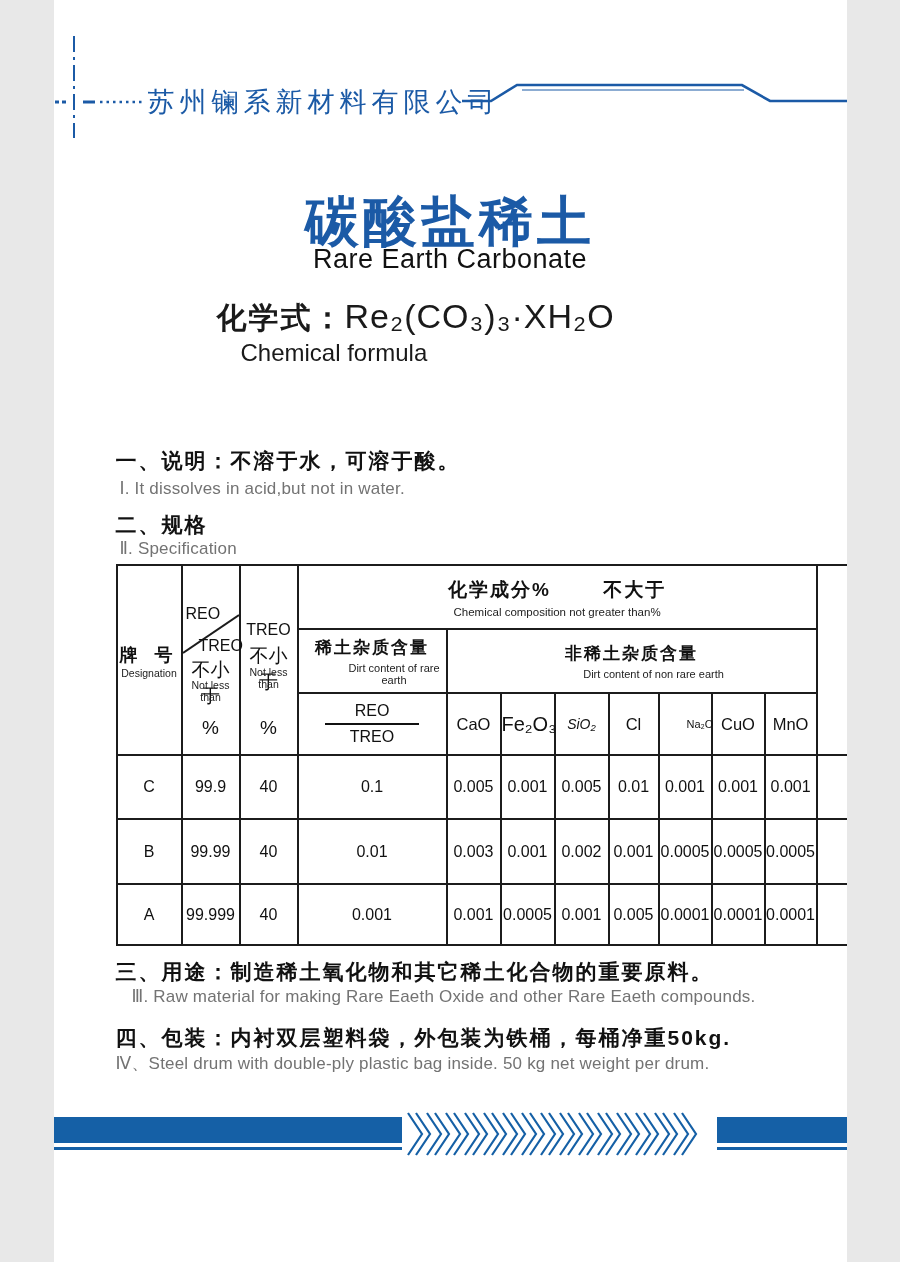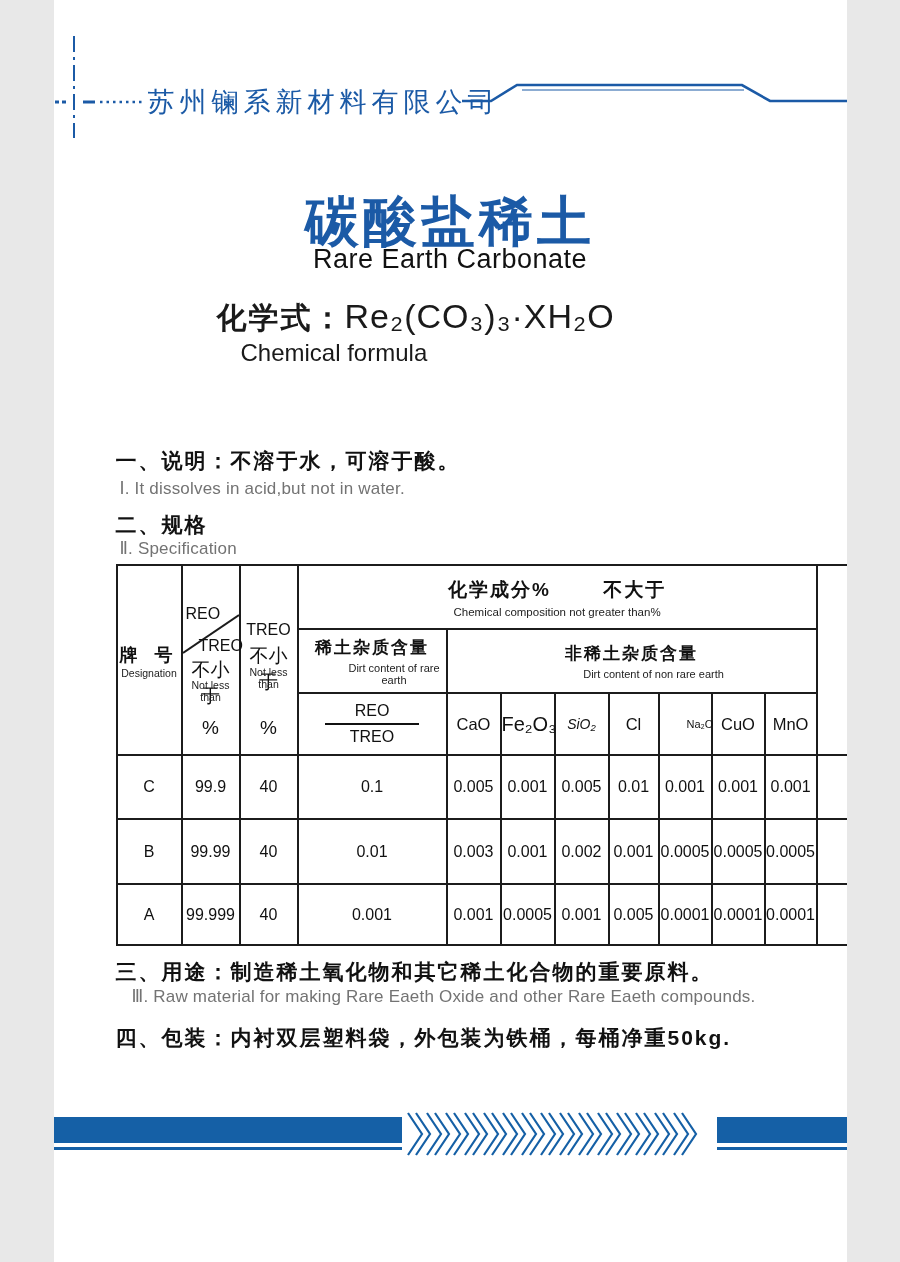--- a/index.html
+++ b/index.html
@@ -205,20 +205,21 @@
       <td>0.0001</td>
       <td></td>
     </tr>
   </tbody>
     </table>
 
   <div class="abs sec-cn" style="left:62px;top:958px;">三、用途：制造稀土氧化物和其它稀土化合物的重要原料。</div>
   <div class="abs sec-en" style="left:62px;top:986px;margin-left:16px;">Ⅲ. Raw material for making Rare Eaeth Oxide and other Rare Eaeth compounds.</div>
 
   <div class="abs sec-cn" style="left:62px;top:1024px;">四、包装：内衬双层塑料袋，外包装为铁桶，每桶净重50kg.</div>
+  <div class="abs sec-en" style="left:62px;top:1052px;">Ⅳ、Steel drum with double-ply plastic bag inside. 50 kg net weight per drum.</div>
 
   <div class="abs bar" style="left:0;top:1117px;width:348px;"></div>
   <div class="abs thinbar" style="left:0;top:1147px;width:348px;"></div>
   <svg class="abs" style="left:352px;top:1111px;width:302px;height:46px;" viewBox="0 0 302 46">
     <g fill="none" stroke="#1560a6" stroke-width="2.2">
       <path d="M2,2 L16,23 L2,44 M10,2 L24,23 L10,44"></path>
       <path d="M21,2 L35,23 L21,44 M29,2 L43,23 L29,44"></path>
       <path d="M40,2 L54,23 L40,44 M48,2 L62,23 L48,44"></path>
       <path d="M59,2 L73,23 L59,44 M67,2 L81,23 L67,44"></path>
       <path d="M78,2 L92,23 L78,44 M86,2 L100,23 L86,44"></path>

